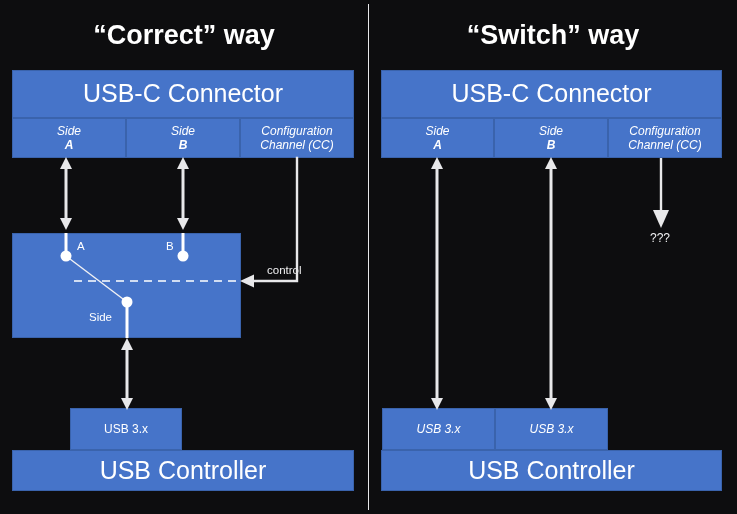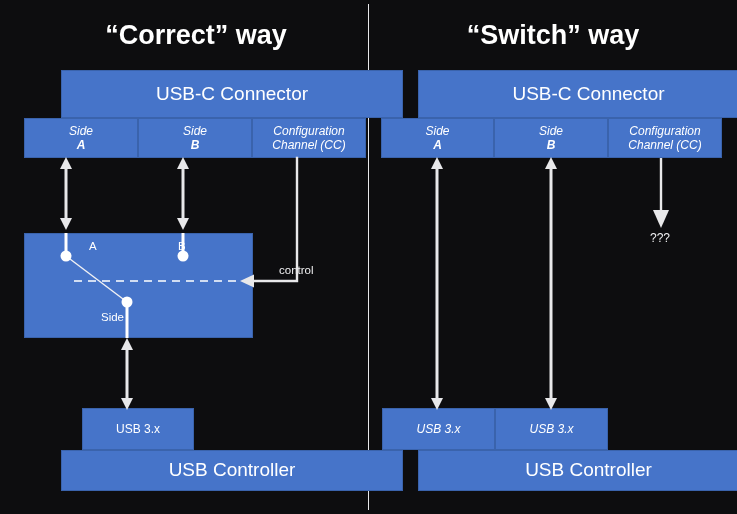--- a/index.html
+++ b/index.html
@@ -19,21 +19,21 @@
     left: 0; top: 0;
     width: 737px;
     height: 514px;
     background: #0d0d0f;
   }
   .panel {
     position: absolute;
     top: 0;
     height: 514px;
   }
-  .panel.left  { left: 12px;   width: 368px; }
+  .panel.left  { left: 0px;   width: 368px; }
   .panel.right { left: 369px; width: 368px; }
 
   .divider {
     position: absolute;
     left: 368px;
     top: 4px;
     width: 1px;
     height: 506px;
     background: #e8e8ea;
   }
@@ -55,21 +55,21 @@
     background: #4674c9;
     border: 1px solid #3a63ac;
     box-sizing: border-box;
     color: #ffffff;
     display: flex;
     align-items: center;
     justify-content: center;
     text-align: center;
     line-height: 1.18;
   }
-  .box.big   { font-size: 19px; margin-left: 37px; }
+  .box.big   { font-size: 25px; }
   .box.mid   { font-size: 12px; }
   .box.small { font-size: 12px; }
 
   .segrow {
     position: absolute;
     display: flex;
     font-style: italic;
   }
   .segrow .box {
     position: relative;

